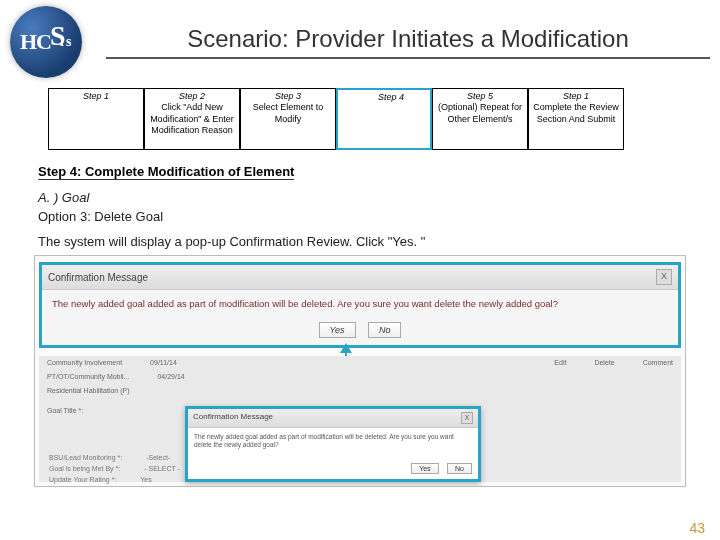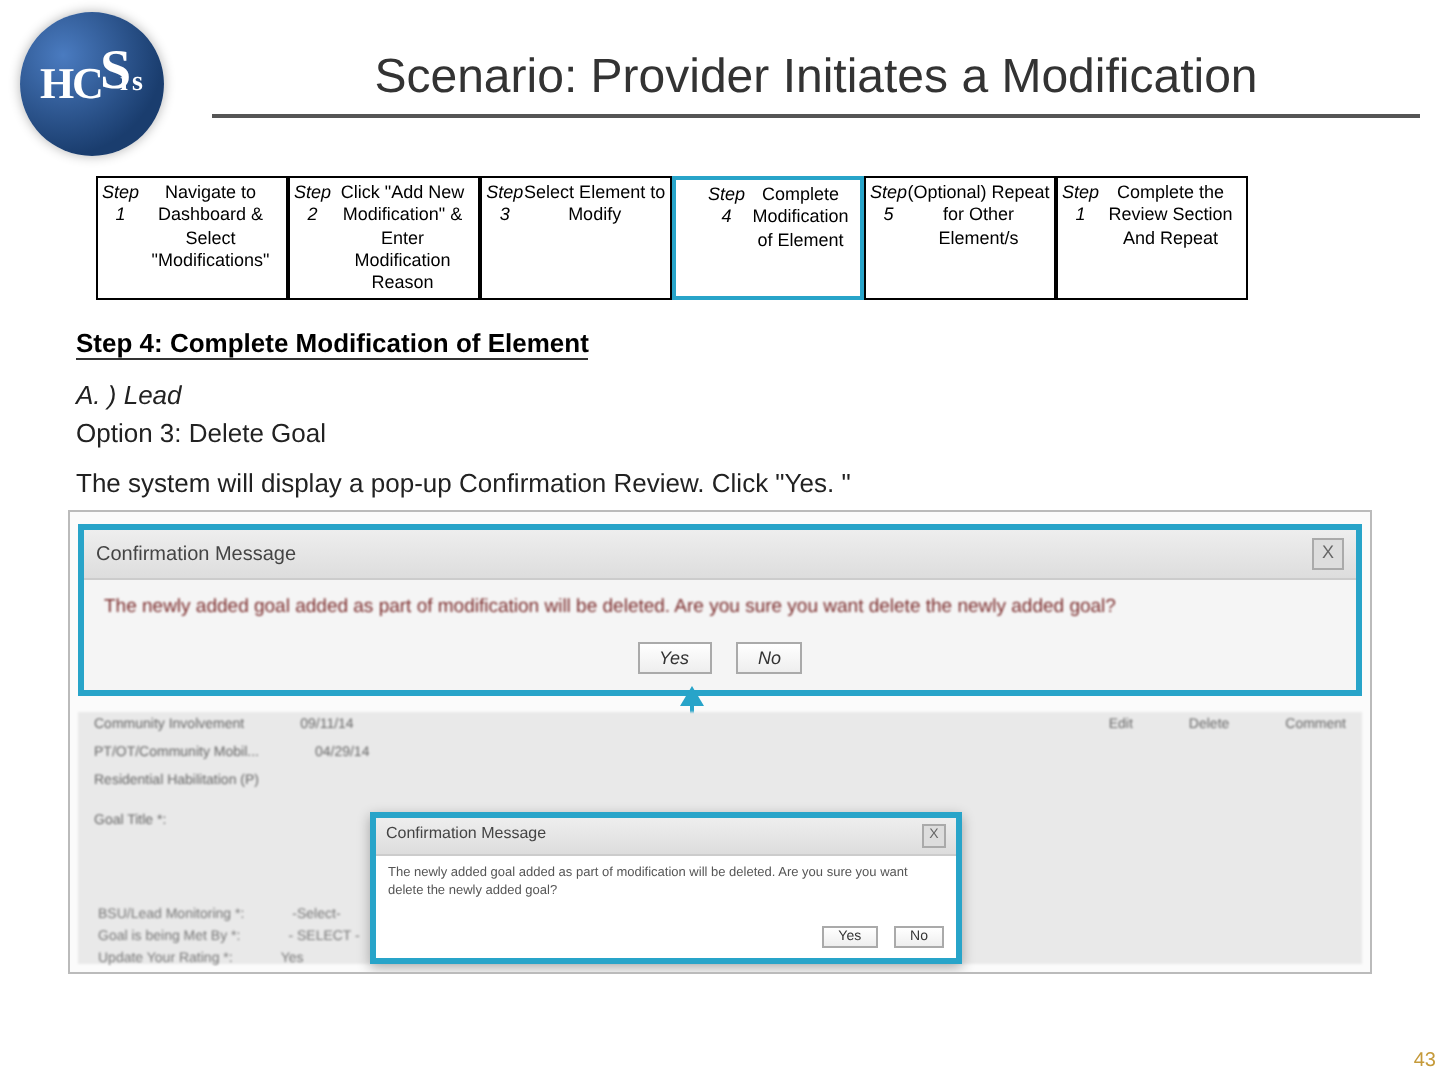--- a/index.html
+++ b/index.html
@@ -55,21 +55,21 @@
     margin: 10px 0 0 48px;
   }
   .step-box {
     border: 1px solid #000;
     width: 96px;
     min-height: 62px;
     font-size: 9px;
     text-align: center;
     padding: 2px 2px;
     display: flex;
-    flex-direction: row;
+    flex-direction: column;
     justify-content: flex-start;
     line-height: 1.25;
     box-sizing: border-box;
   }
   .step-box.active {
     border: 2px solid #28a4c9;
     padding-left: 16px;
   }
   .step-title { font-style: italic; }
   .section-heading {
@@ -201,23 +201,23 @@
     left:8px; right:8px;
     top:196px;
     font-size:7px;
     color:#777;
     filter: blur(0.5px);
   }
   .bottom-row { display:flex; gap:24px; padding:2px 6px;}
   .bottom-btns { padding:6px 6px; }
   .page-num {
     position:absolute;
-    right:2px;
+    right:15px;
     bottom:4px;
-    font-size:10px;
+    font-size:14px;
     color:#c59a3a;
   }
 </style>
 </head>
 <body>
 
 
 
 <div class="header">
   <div class="logo">
@@ -226,46 +226,44 @@
     <span class="logo-inner logo-s">S</span>
     <span class="logo-inner logo-i">i</span>
     <span class="logo-inner logo-s2">s</span>
   </div>
   <div class="title">Scenario: Provider Initiates a Modification</div>
 </div>
 
 <div class="steps-row">
   <div class="step-box">
     <span class="step-title">Step 1</span>
-    <span>Navigate to Dashboard &amp; Select "Modifications"</span>
   </div>
   <div class="step-box">
     <span class="step-title">Step 2</span>
     <span>Click "Add New Modification" &amp; Enter Modification Reason</span>
   </div>
   <div class="step-box">
     <span class="step-title">Step 3</span>
     <span>Select Element to Modify</span>
   </div>
   <div class="step-box active">
     <span class="step-title">Step 4</span>
-    <span>Complete Modification of Element</span>
   </div>
   <div class="step-box">
     <span class="step-title">Step 5</span>
     <span>(Optional) Repeat for Other Element/s</span>
   </div>
   <div class="step-box">
     <span class="step-title">Step 1</span>
-    <span>Complete the Review Section And Repeat</span>
+    <span>Complete the Review Section And Submit</span>
   </div>
 </div>
 
 <div class="section-heading">Step 4: Complete Modification of Element</div>
-<div class="body-text" style="font-style:italic;">A. ) Lead</div>
+<div class="body-text" style="font-style:italic;">A. ) Goal</div>
 <div class="body-text">Option 3: Delete Goal</div>
 <div class="body-text" style="margin-top:10px;">The system will display a pop-up Confirmation Review. Click "Yes. "</div>
 
 <div class="screenshot-area">
 
   <div class="confirm-big">
     <div class="confirm-big-title">
       <span>Confirmation Message</span>
       <span class="x-btn">X</span>
     </div>

